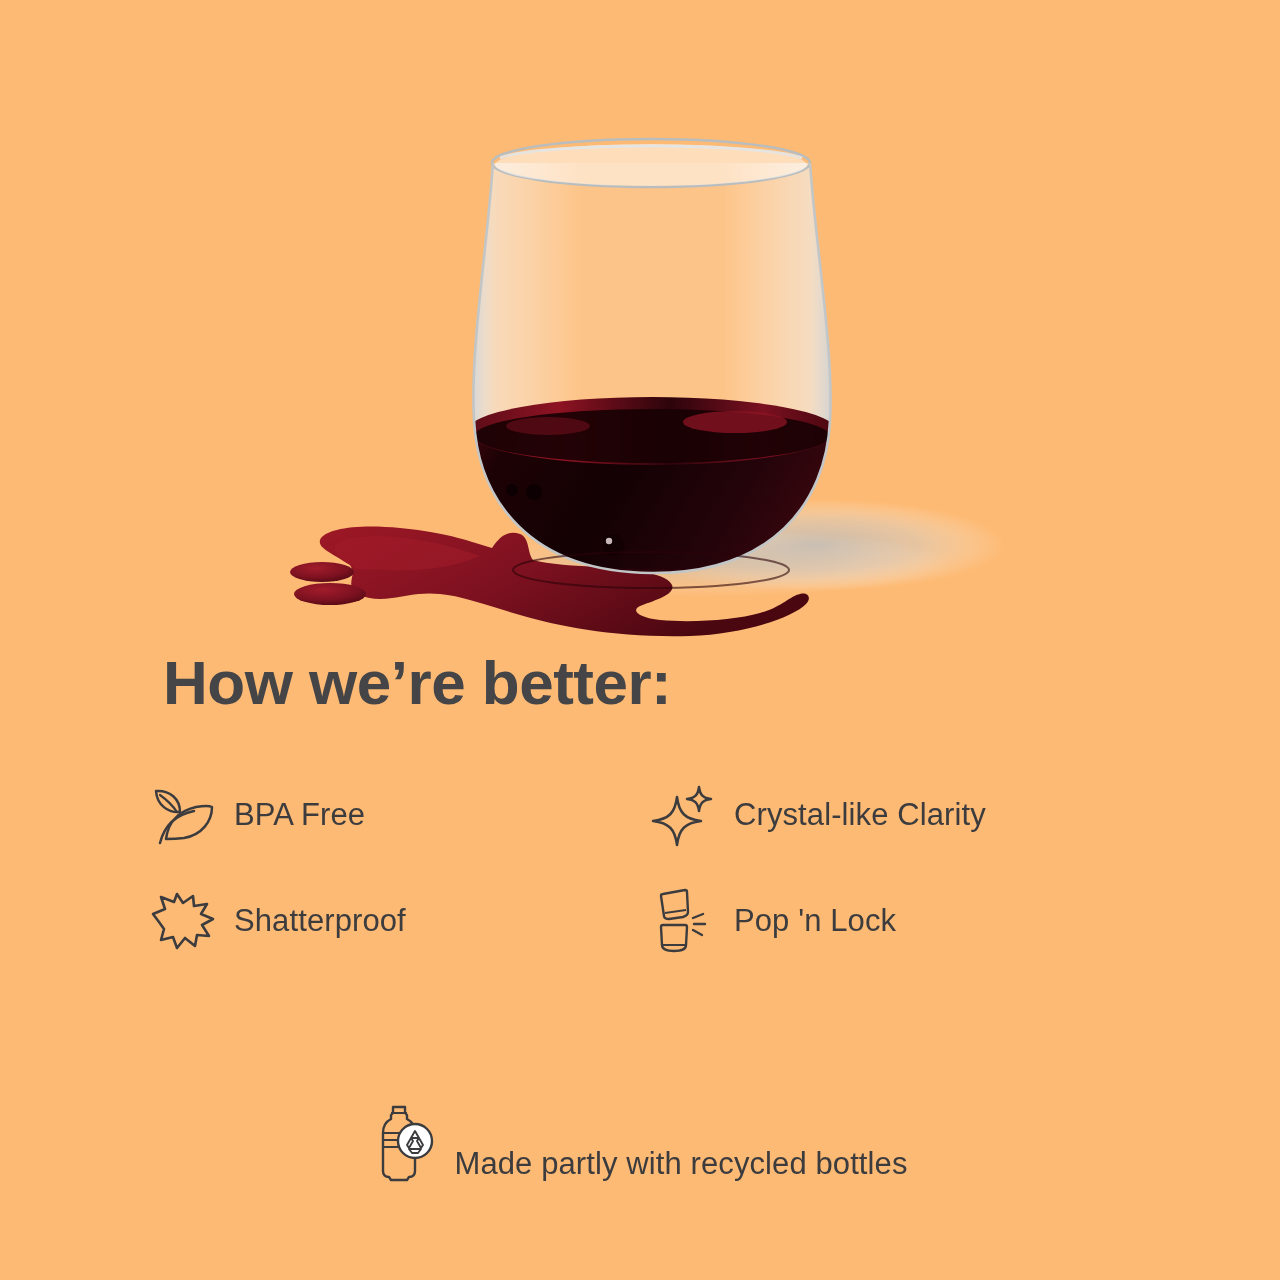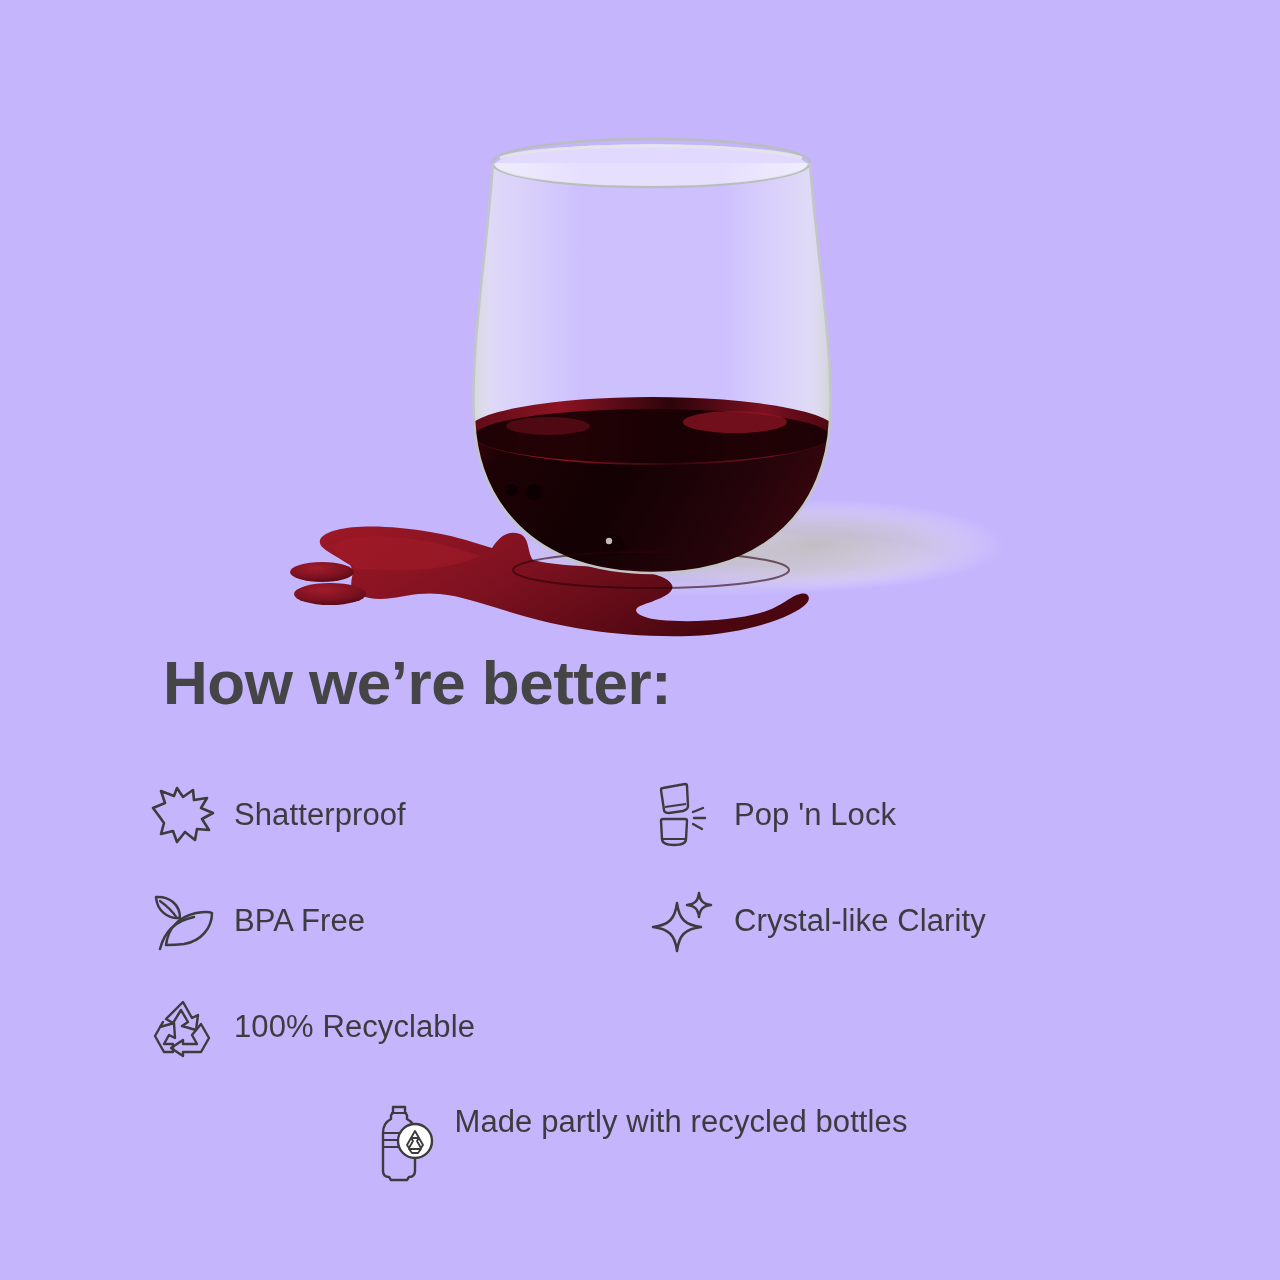--- a/index.html
+++ b/index.html
@@ -7,21 +7,21 @@
   html, body {
     width:1280px; height:1280px;
     background:#ffffff;
     font-family:"Liberation Sans", sans-serif;
     overflow:hidden;
   }
 
   .page {
     position:relative;
     width:1280px; height:1280px;
-    background:#c4b5fd;
+    background:#fdba74;
   }
 
   
   .hero {
     position:absolute;
     left:0; top:0;
     width:1280px; height:645px;
     overflow:hidden;
   }
 
@@ -74,21 +74,21 @@
     letter-spacing:0.1px;
     white-space:nowrap;
   }
 
   
   .feature-wide {
     position:absolute;
     left:0; top:1104px;
     width:1280px;
     display:flex;
-    align-items:flex-start;
+    align-items:flex-end;
     justify-content:center;
     gap:20px;
   }
   .feature-wide .feature-icon { width:62px; height:78px; flex:0 0 62px; }
   .feature-wide .feature-label { font-size:31px; }
 
   svg { display:block; overflow:visible; }
 </style>
 </head>
 <body>
@@ -220,20 +220,48 @@
   </div>
 
   <div class="headline">How we’re better:</div>
 
   <div class="features">
 
     <div class="feature-row">
 
       <div class="feature col-left">
         <span class="feature-icon">
+          <svg width="66" height="60" viewBox="0 0 66 60">
+            <path d="M6,6 C20,5 30,14 30,27 C18,28 7,20 6,6 Z" fill="none" stroke="#3c3c3f" stroke-width="2.5" stroke-linejoin="round"></path>
+            <path d="M16,54 C18,38 28,26 46,22 C58,20 62,22 62,22
+                     C62,36 52,50 34,53 C26,54 20,54 16,54 Z" fill="none" stroke="#3c3c3f" stroke-width="2.5" stroke-linejoin="round"></path>
+            <path d="M10,58 C14,42 24,30 44,26" fill="none" stroke="#3c3c3f" stroke-width="2.5" stroke-linecap="round"></path>
+            <path d="M10,10 C17,15 23,21 27,27" fill="none" stroke="#3c3c3f" stroke-width="2.2" stroke-linecap="round"></path>
+          </svg>
+        </span>
+        <span class="feature-label">BPA Free</span>
+      </div>
+
+      <div class="feature col-right">
+        <span class="feature-icon">
+          <svg width="64" height="64" viewBox="0 0 64 64">
+            <path d="M26,14 C28,30 34,36 50,38 C34,40 28,46 26,62
+                     C24,46 18,40 2,38 C18,36 24,30 26,14 Z" fill="none" stroke="#3c3c3f" stroke-width="2.5" stroke-linejoin="round"></path>
+            <path d="M48,4 C49,12 52,15 60,16 C52,17 49,20 48,28
+                     C47,20 44,17 36,16 C44,15 47,12 48,4 Z" fill="none" stroke="#3c3c3f" stroke-width="2.5" stroke-linejoin="round"></path>
+          </svg>
+        </span>
+        <span class="feature-label">Crystal-like Clarity</span>
+      </div>
+    </div>
+
+    <div class="feature-row">
+
+      <div class="feature col-left">
+        <span class="feature-icon">
           <svg width="64" height="58" viewBox="0 0 64 58">
             <path d="M8,30 L2,22 L14,17 L10,5 L23,10 L26,2 L32,11 L42,4 L43,14 L56,12 L50,22
                      L62,27 L51,33 L58,44 L46,43 L44,54 L34,46 L26,56 L22,45 L10,48 L13,37 Z" fill="none" stroke="#3c3c3f" stroke-width="2.6" stroke-linejoin="round" stroke-linecap="round"></path>
           </svg>
         </span>
         <span class="feature-label">Shatterproof</span>
       </div>
 
       <div class="feature col-right">
         <span class="feature-icon">
@@ -248,58 +276,20 @@
             <path d="M41,36 L52,36" stroke="#3c3c3f" stroke-width="2.4" stroke-linecap="round"></path>
             <path d="M40,42 L49,47" stroke="#3c3c3f" stroke-width="2.4" stroke-linecap="round"></path>
           </svg>
         </span>
         <span class="feature-label">Pop 'n Lock</span>
       </div>
     </div>
 
     <div class="feature-row">
 
-      <div class="feature col-left">
-        <span class="feature-icon">
-          <svg width="66" height="60" viewBox="0 0 66 60">
-            <path d="M6,6 C20,5 30,14 30,27 C18,28 7,20 6,6 Z" fill="none" stroke="#3c3c3f" stroke-width="2.5" stroke-linejoin="round"></path>
-            <path d="M16,54 C18,38 28,26 46,22 C58,20 62,22 62,22
-                     C62,36 52,50 34,53 C26,54 20,54 16,54 Z" fill="none" stroke="#3c3c3f" stroke-width="2.5" stroke-linejoin="round"></path>
-            <path d="M10,58 C14,42 24,30 44,26" fill="none" stroke="#3c3c3f" stroke-width="2.5" stroke-linecap="round"></path>
-            <path d="M10,10 C17,15 23,21 27,27" fill="none" stroke="#3c3c3f" stroke-width="2.2" stroke-linecap="round"></path>
-          </svg>
-        </span>
-        <span class="feature-label">BPA Free</span>
-      </div>
-
-      <div class="feature col-right">
-        <span class="feature-icon">
-          <svg width="64" height="64" viewBox="0 0 64 64">
-            <path d="M26,14 C28,30 34,36 50,38 C34,40 28,46 26,62
-                     C24,46 18,40 2,38 C18,36 24,30 26,14 Z" fill="none" stroke="#3c3c3f" stroke-width="2.5" stroke-linejoin="round"></path>
-            <path d="M48,4 C49,12 52,15 60,16 C52,17 49,20 48,28
-                     C47,20 44,17 36,16 C44,15 47,12 48,4 Z" fill="none" stroke="#3c3c3f" stroke-width="2.5" stroke-linejoin="round"></path>
-          </svg>
-        </span>
-        <span class="feature-label">Crystal-like Clarity</span>
-      </div>
-    </div>
-
-    <div class="feature-row">
-
-      <div class="feature col-left">
-        <span class="feature-icon">
-          <svg width="64" height="58" viewBox="0 0 64 58">
-            <path d="M32,4 L41,20 L47,17 L45,32 L31,28 L37,24 L30,12 L22,25 L15,21 Z" fill="none" stroke="#3c3c3f" stroke-width="2.4" stroke-linejoin="round"></path>
-            <path d="M12,24 L4,38 L13,54 L22,54 L22,46 L13,46 L18,37 L24,40 L23,25 L9,29 Z" fill="none" stroke="#3c3c3f" stroke-width="2.4" stroke-linejoin="round"></path>
-            <path d="M50,26 L58,40 L50,54 L32,54 L32,58 L20,50 L32,42 L32,46 L46,46 L41,37 Z" fill="none" stroke="#3c3c3f" stroke-width="2.4" stroke-linejoin="round"></path>
-          </svg>
-        </span>
-        <span class="feature-label">100% Recyclable</span>
-      </div>
 
     </div>
   </div>
 
   <div class="feature-wide">
     <span class="feature-icon">
       <svg width="62" height="80" viewBox="0 0 62 80">
         <path d="M20,4 L32,4 L32,10 L34,12 L34,16
                  C40,19 42,24 42,30 L42,68 C42,72 40,74 36,74
                  L34,77 L18,77 L16,74 C12,74 10,72 10,68

